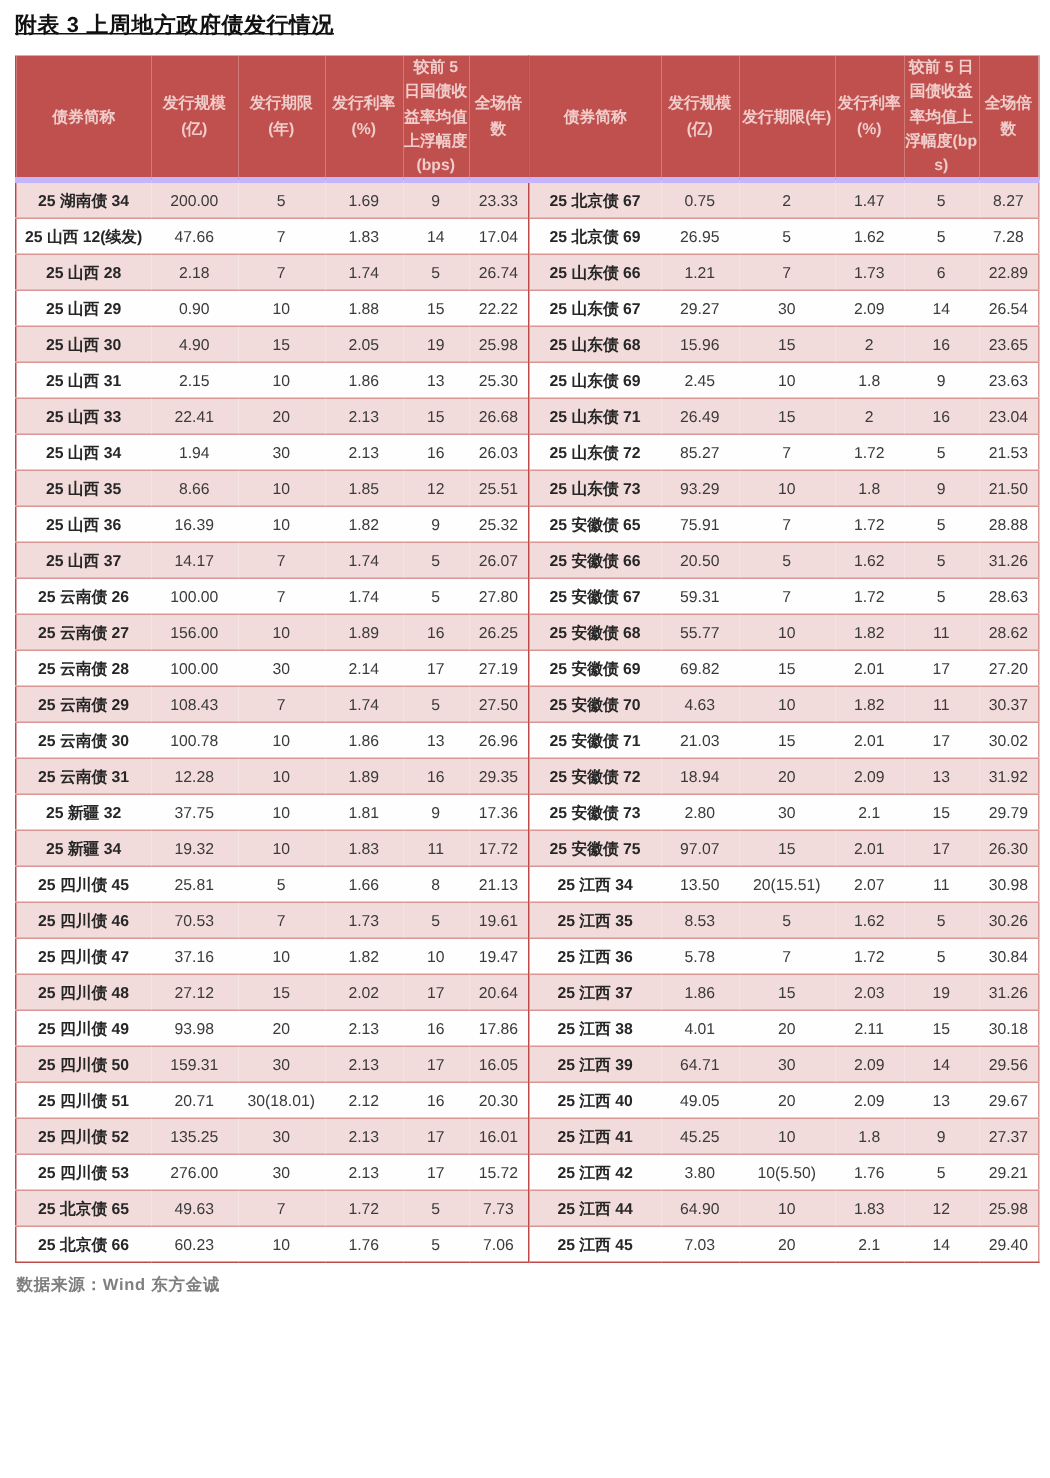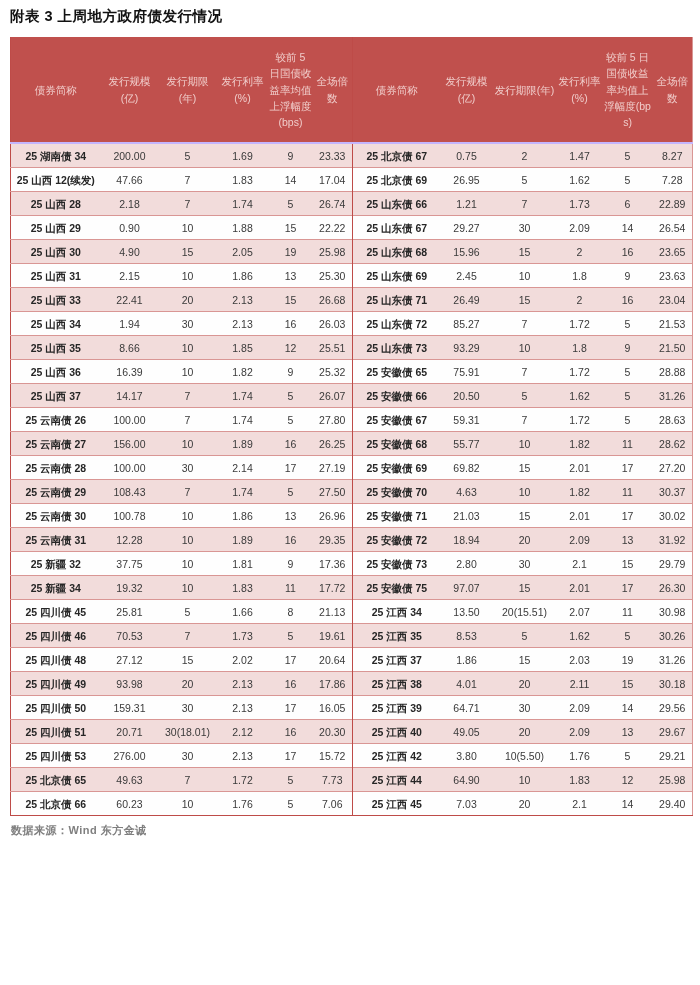--- a/index.html
+++ b/index.html
@@ -4,33 +4,33 @@
 <style>
   html,body{margin:0;padding:0;background:#ffffff;}
   body{
     width:700px;height:985px;overflow:hidden;
     font-family:"Liberation Sans","DejaVu Sans",sans-serif;
     -webkit-font-smoothing:antialiased;
   }
   .page{padding:7px 8px 0 10px;}
   .title{
     font-size:14.5px;font-weight:bold;color:#111;
-    margin:0 0 11px 0;letter-spacing:0.5px;
+    margin:0 0 11px 0;letter-spacing:0.5px;text-decoration:underline;
   }
   table.bond-table{
     border-collapse:collapse;table-layout:fixed;width:682px;
     border-left:1px solid #BE4B48;
     border-right:1px solid #D99694;
     border-bottom:1px solid #BE4B48;
   }
   table.bond-table th{
     background:#C0504D;color:#F0CCCA;
-    font-size:10.5px;font-weight:normal;text-align:center;
-    padding:12px 1px;line-height:1.55;vertical-align:middle;
-    border-bottom:2px solid #c4b5fd;
+    font-size:10.5px;font-weight:bold;text-align:center;
+    padding:0 1px;line-height:1.55;vertical-align:middle;
+    border-bottom:4px solid #c4b5fd;
     word-break:break-all;
   }
   table.bond-table td{
     font-size:10.5px;color:#3a3a3a;text-align:center;
     height:21px;padding:1px 2px;line-height:1.2;
     vertical-align:middle;border-top:1px solid #D99694;
     word-break:break-all;
   }
   table.bond-table tbody tr:nth-child(odd){background:#F2DCDB;}
   table.bond-table tbody tr:nth-child(even){background:#FEFEFE;}
@@ -367,20 +367,34 @@
           <td>5</td>
           <td>19.61</td>
           <td class="name divider">25 江西 35</td>
           <td>8.53</td>
           <td>5</td>
           <td>1.62</td>
           <td>5</td>
           <td>30.26</td>
         </tr>
         <tr>
+          <td class="name">25 四川债 47</td>
+          <td>37.16</td>
+          <td>10</td>
+          <td>1.82</td>
+          <td>10</td>
+          <td>19.47</td>
+          <td class="name divider">25 江西 36</td>
+          <td>5.78</td>
+          <td>7</td>
+          <td>1.72</td>
+          <td>5</td>
+          <td>30.84</td>
+        </tr>
+        <tr>
           <td class="name">25 四川债 48</td>
           <td>27.12</td>
           <td>15</td>
           <td>2.02</td>
           <td>17</td>
           <td>20.64</td>
           <td class="name divider">25 江西 37</td>
           <td>1.86</td>
           <td>15</td>
           <td>2.03</td>
@@ -423,20 +437,34 @@
           <td>16</td>
           <td>20.30</td>
           <td class="name divider">25 江西 40</td>
           <td>49.05</td>
           <td>20</td>
           <td>2.09</td>
           <td>13</td>
           <td>29.67</td>
         </tr>
         <tr>
+          <td class="name">25 四川债 52</td>
+          <td>135.25</td>
+          <td>30</td>
+          <td>2.13</td>
+          <td>17</td>
+          <td>16.01</td>
+          <td class="name divider">25 江西 41</td>
+          <td>45.25</td>
+          <td>10</td>
+          <td>1.8</td>
+          <td>9</td>
+          <td>27.37</td>
+        </tr>
+        <tr>
           <td class="name">25 四川债 53</td>
           <td>276.00</td>
           <td>30</td>
           <td>2.13</td>
           <td>17</td>
           <td>15.72</td>
           <td class="name divider">25 江西 42</td>
           <td>3.80</td>
           <td>10(5.50)</td>
           <td>1.76</td>

